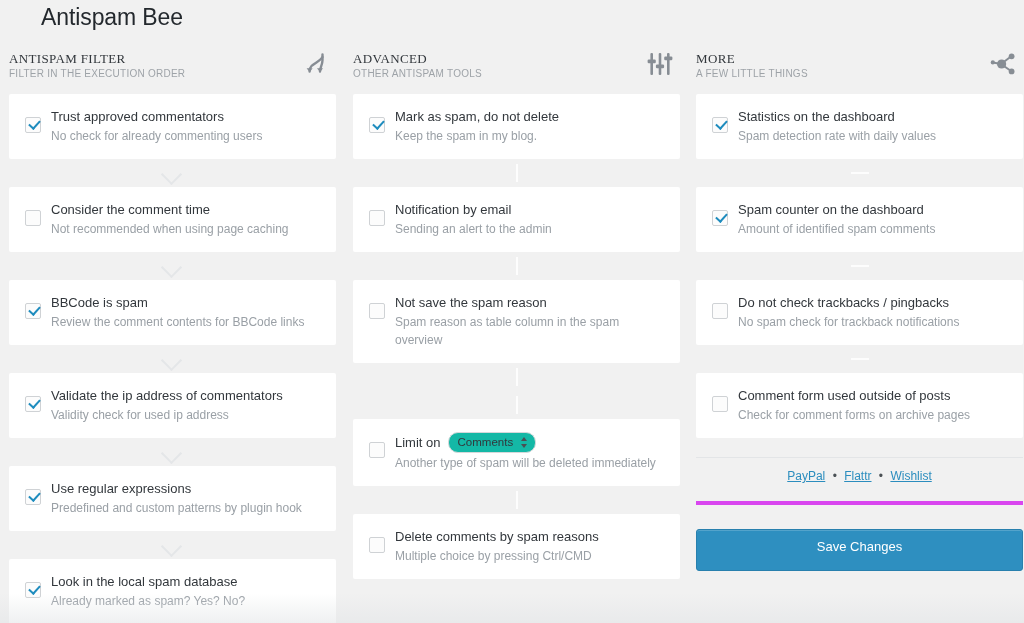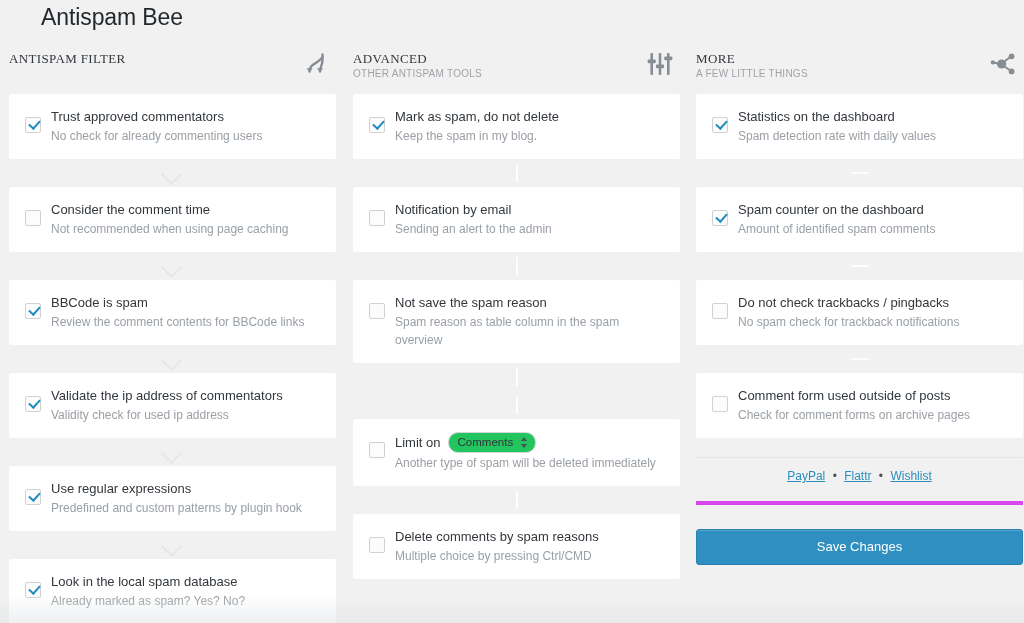--- a/index.html
+++ b/index.html
@@ -138,21 +138,21 @@
     border: 1px solid #dcdcdc;
     border-radius: 2px;
     line-height: 15px;
   }
   
   .sel {
     display: inline-flex;
     align-items: center;
     margin: 0 0 0 7px;
     padding: 2px 6px 3px 9px;
-    background: #22c55e;
+    background: #14b8a6;
     border: 1px solid #d5d8da;
     border-radius: 10px;
     font-size: 11.5px;
     color: #32373c;
     line-height: 14px;
   }
   .sel .spin {
     position: relative;
     width: 9px; height: 13px;
     margin-left: 7px;
@@ -212,21 +212,21 @@
   .links-box a {
     color: #2b8dbe;
     text-decoration: underline;
   }
   .links-box .dot { margin: 0 4px; color: #4b5155; }
 
   .save-btn {
     display: block;
     width: 100%;
     margin-top: 24px;
-    padding: 8px 0 9px;
+    padding: 8px 0 15px;
     background: #2e8fc0;
     border: 1px solid #2880ae;
     border-radius: 3px;
     color: #ffffff;
     font-family: "Liberation Sans", sans-serif;
     font-size: 13px;
     line-height: 17px;
     text-align: center;
     cursor: pointer;
     box-shadow: inset 0 1px 0 rgba(255,255,255,0.18);
@@ -247,20 +247,21 @@
 <div id="app">
 
   <div class="page-title">Antispam Bee</div>
 
   <div class="columns">
 
     <div class="col col-1">
       <div class="col-head">
         <div class="titles">
           <h2>ANTISPAM FILTER</h2>
+          <div class="sub">FILTER IN THE EXECUTION ORDER</div>
         </div>
         <div class="head-icon">
           <svg viewBox="0 0 30 30" fill="none" stroke="currentColor" stroke-width="2.4" stroke-linecap="round">
             <path d="M21.5 5.5 L21.5 11 C21.5 16 19 18 19 22.5"></path>
             <path d="M21.5 8 C19.5 12 14 13.5 10.5 17 C9.2 18.3 8.6 20.3 8.6 22.5"></path>
             <path d="M5.6 19.2 L8.6 23.3 L11.6 19.2" fill="currentColor" stroke="none"></path>
             <path d="M16 19.2 L19 23.3 L22 19.2" fill="currentColor" stroke="none"></path>
           </svg>
         </div>
       </div>

